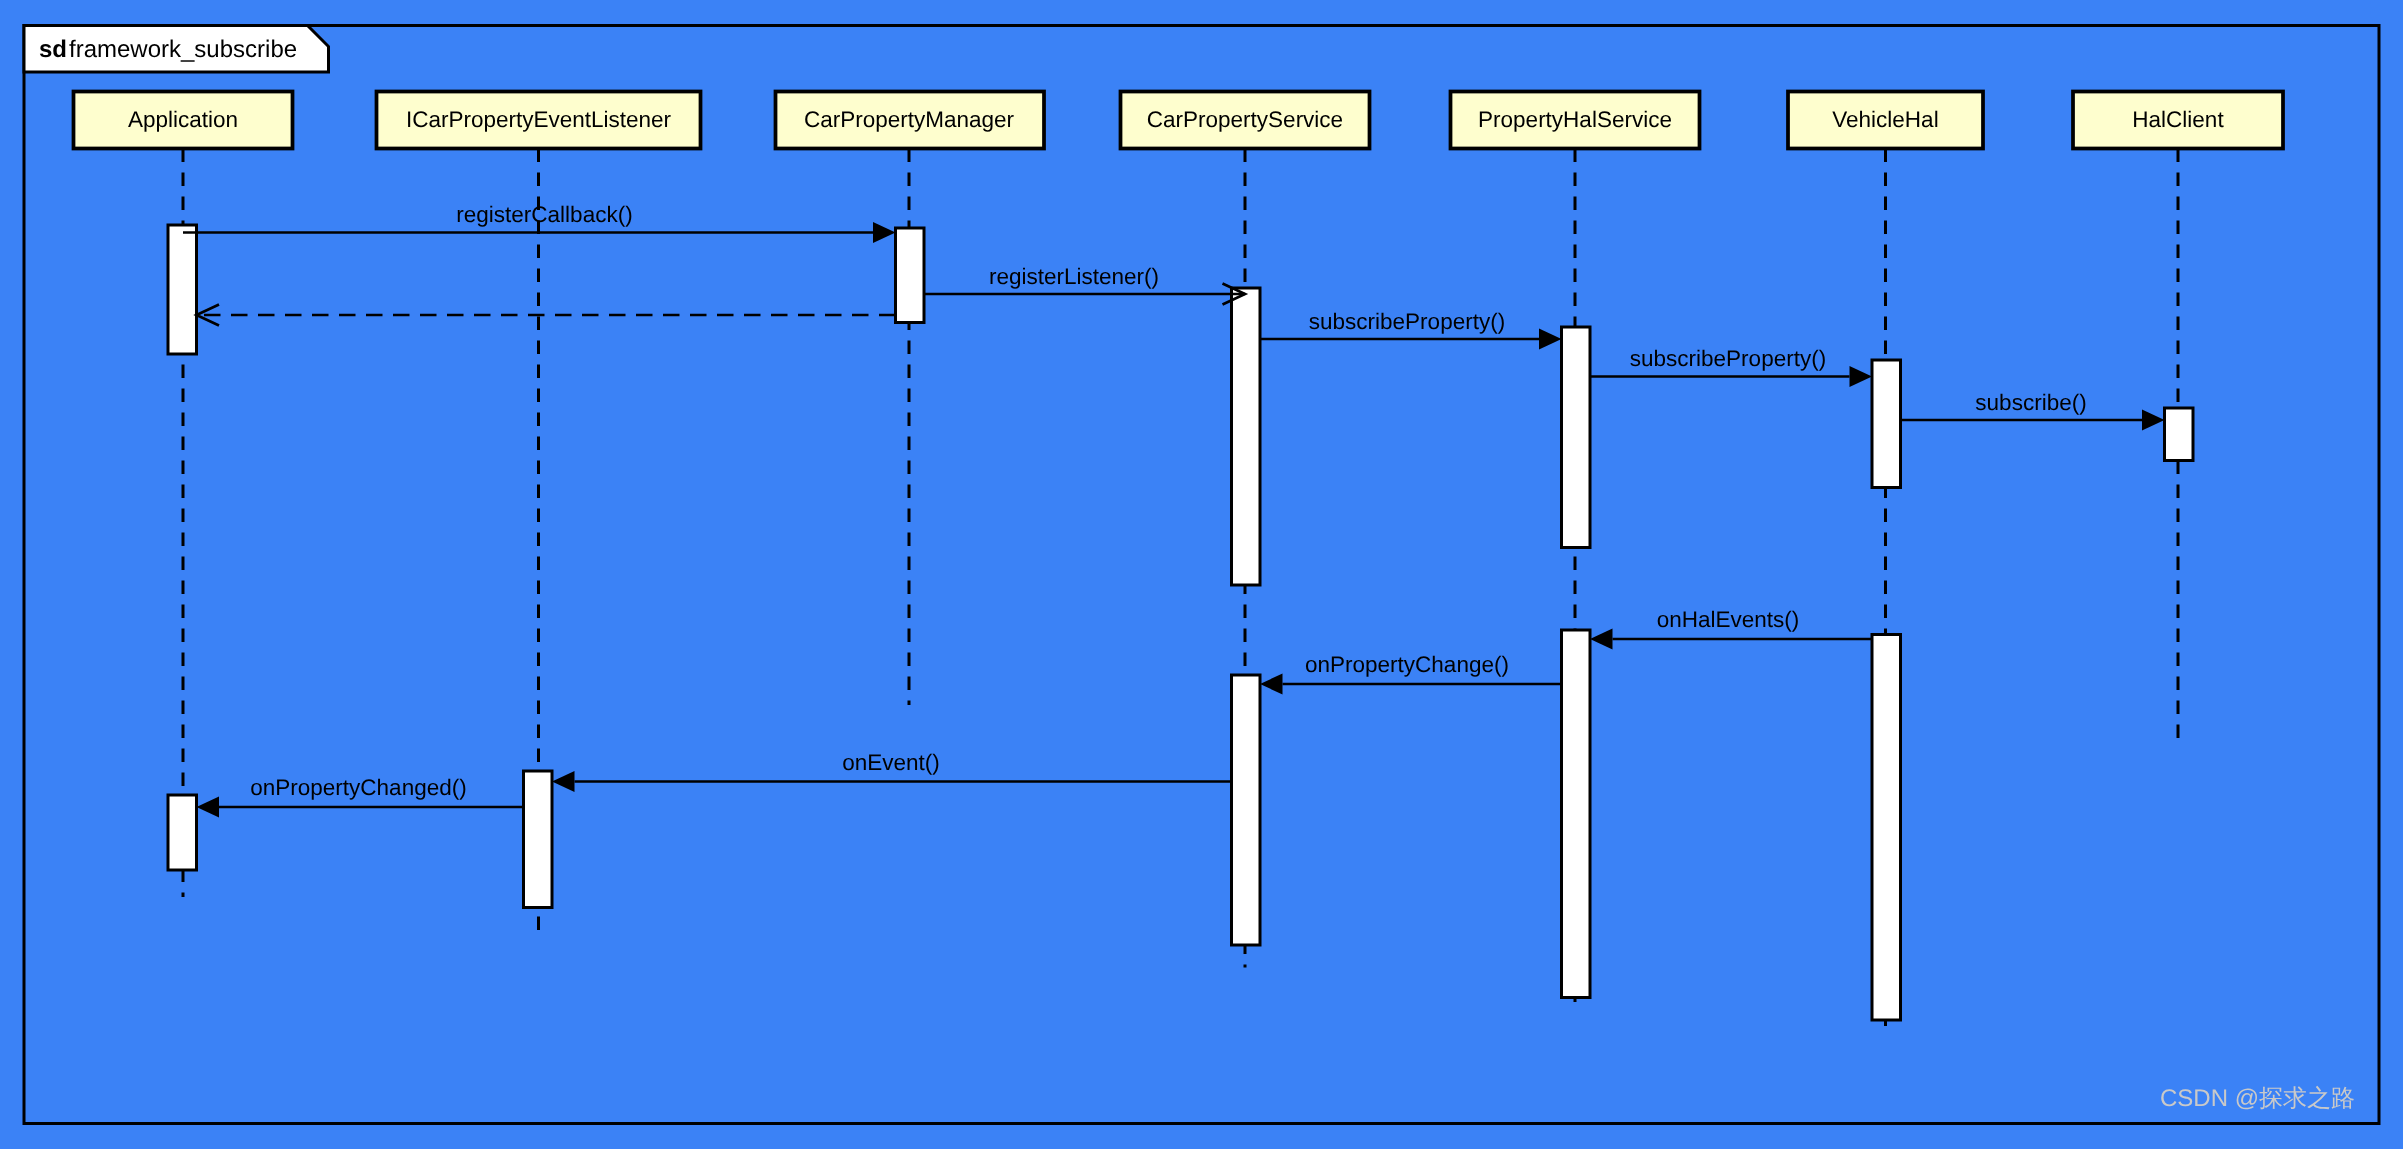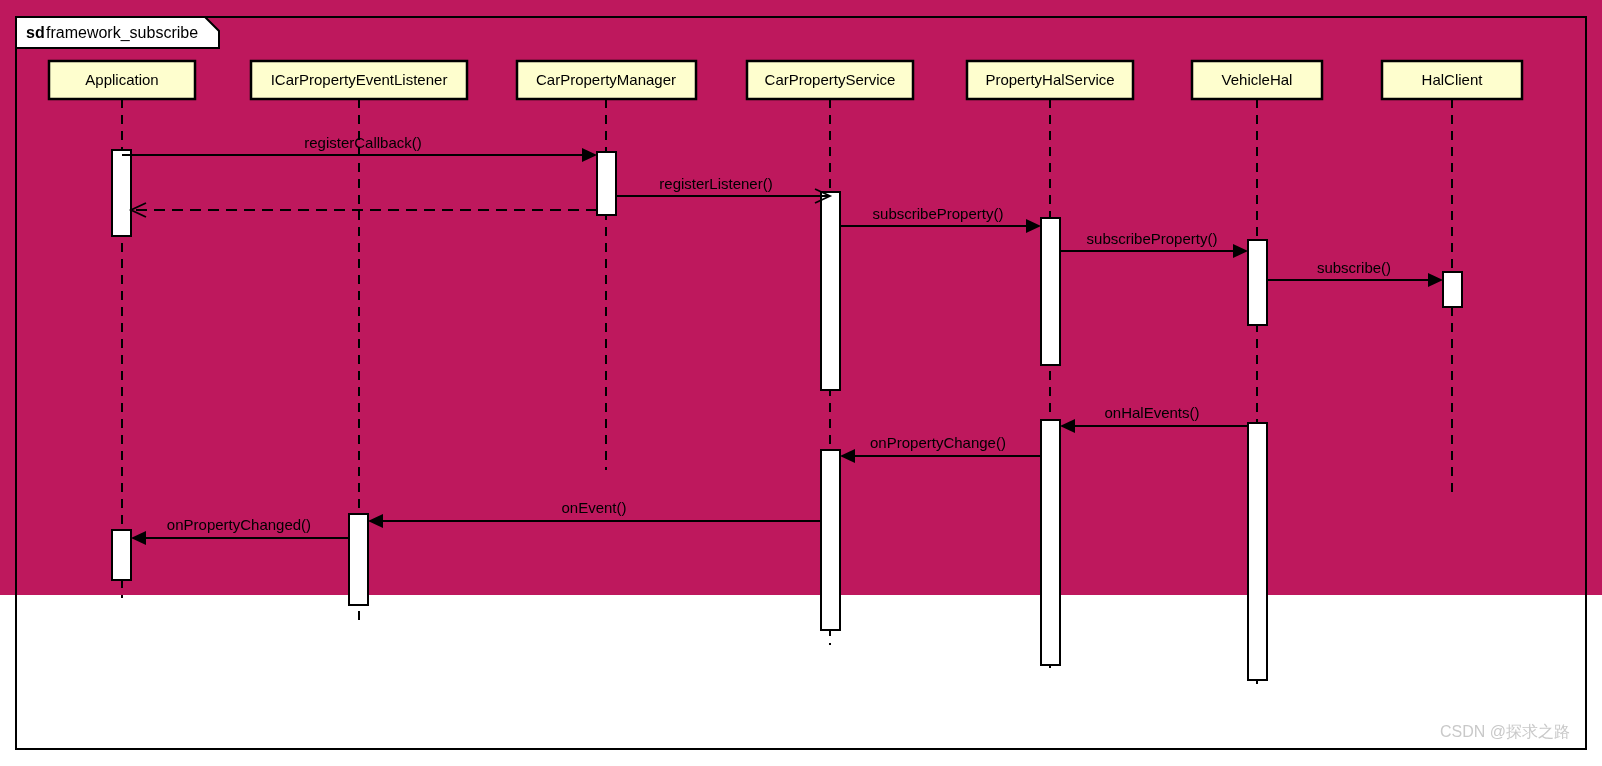--- a/index.html
+++ b/index.html
@@ -9,22 +9,22 @@
   }
   body {
     width: 1602px;
     height: 766px;
     font-family: "Liberation Sans", sans-serif;
     overflow: hidden;
   }
   #diagram-root {
     position: relative;
     width: 1602px;
-    height: 595px;
-    background: #be185d;
+    height: 766px;
+    background: #3b82f6;
     text-align: center;
   }
   svg.sd-canvas {
     display: block;
     width: 1602px;
     height: 766px;
   }
   .frame-border {
     fill: none;
     stroke: #000000;

